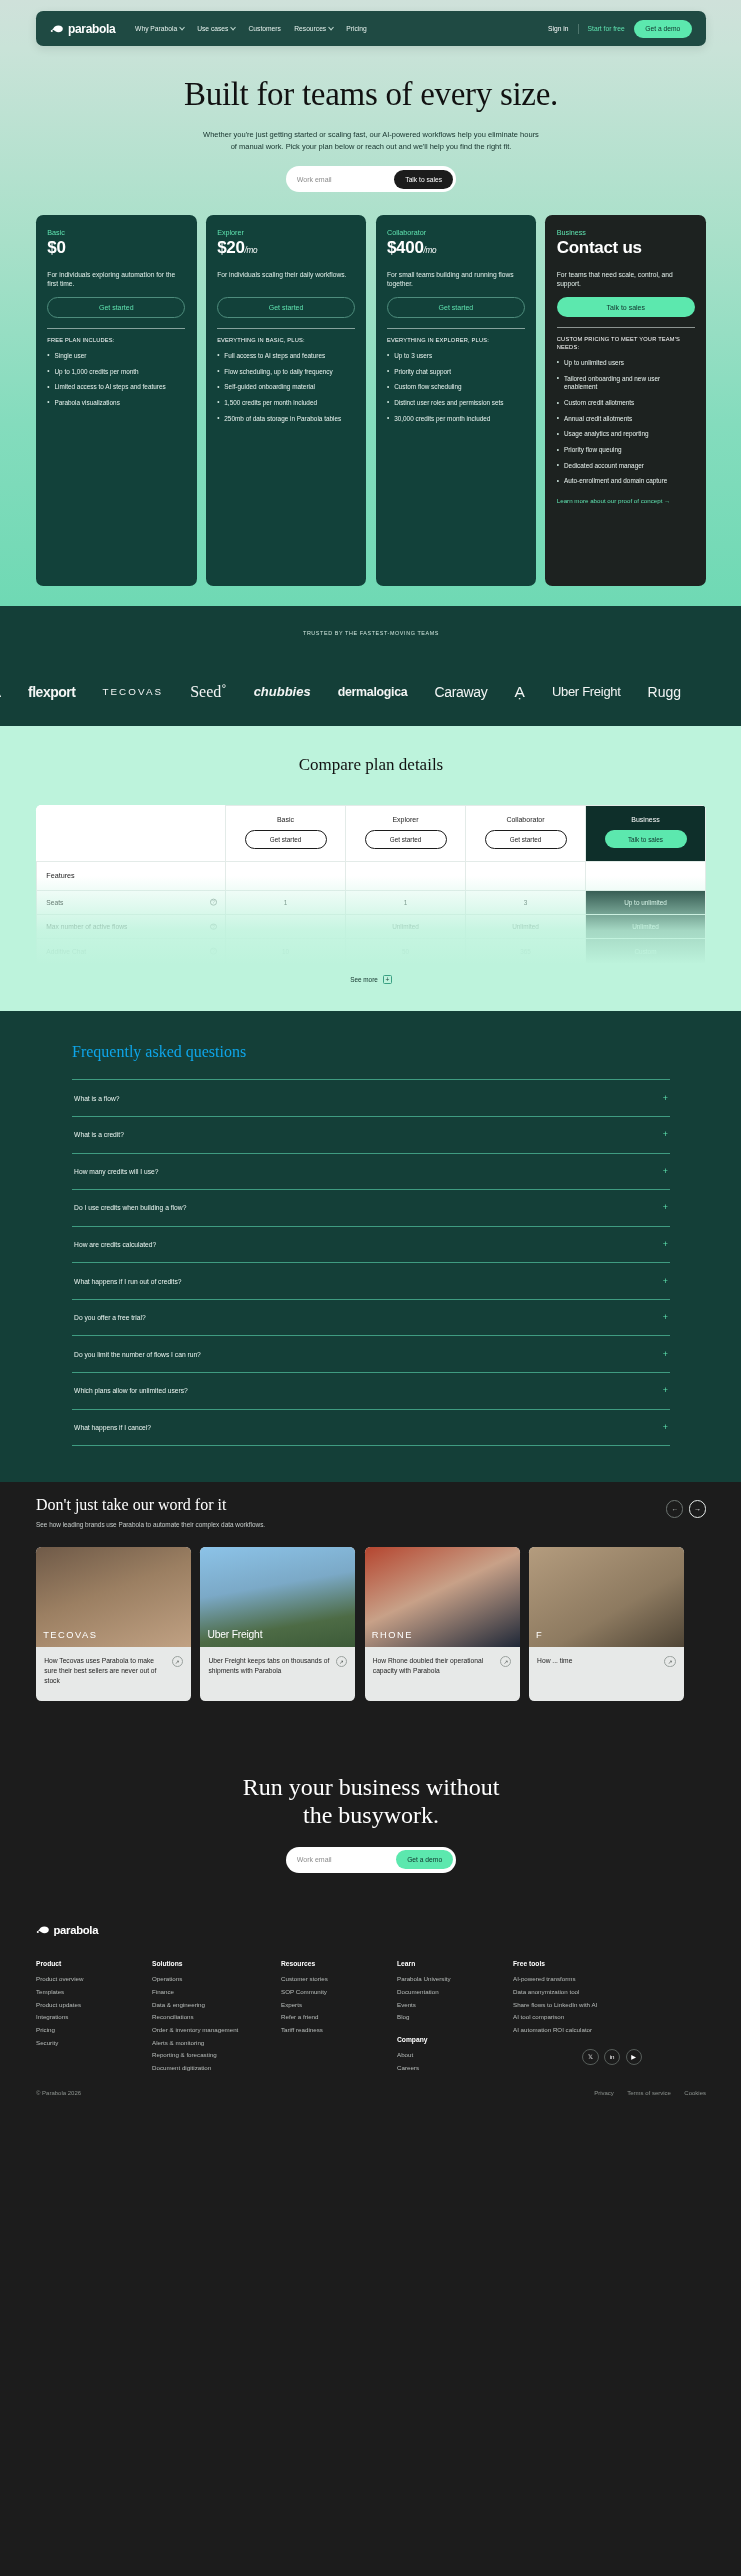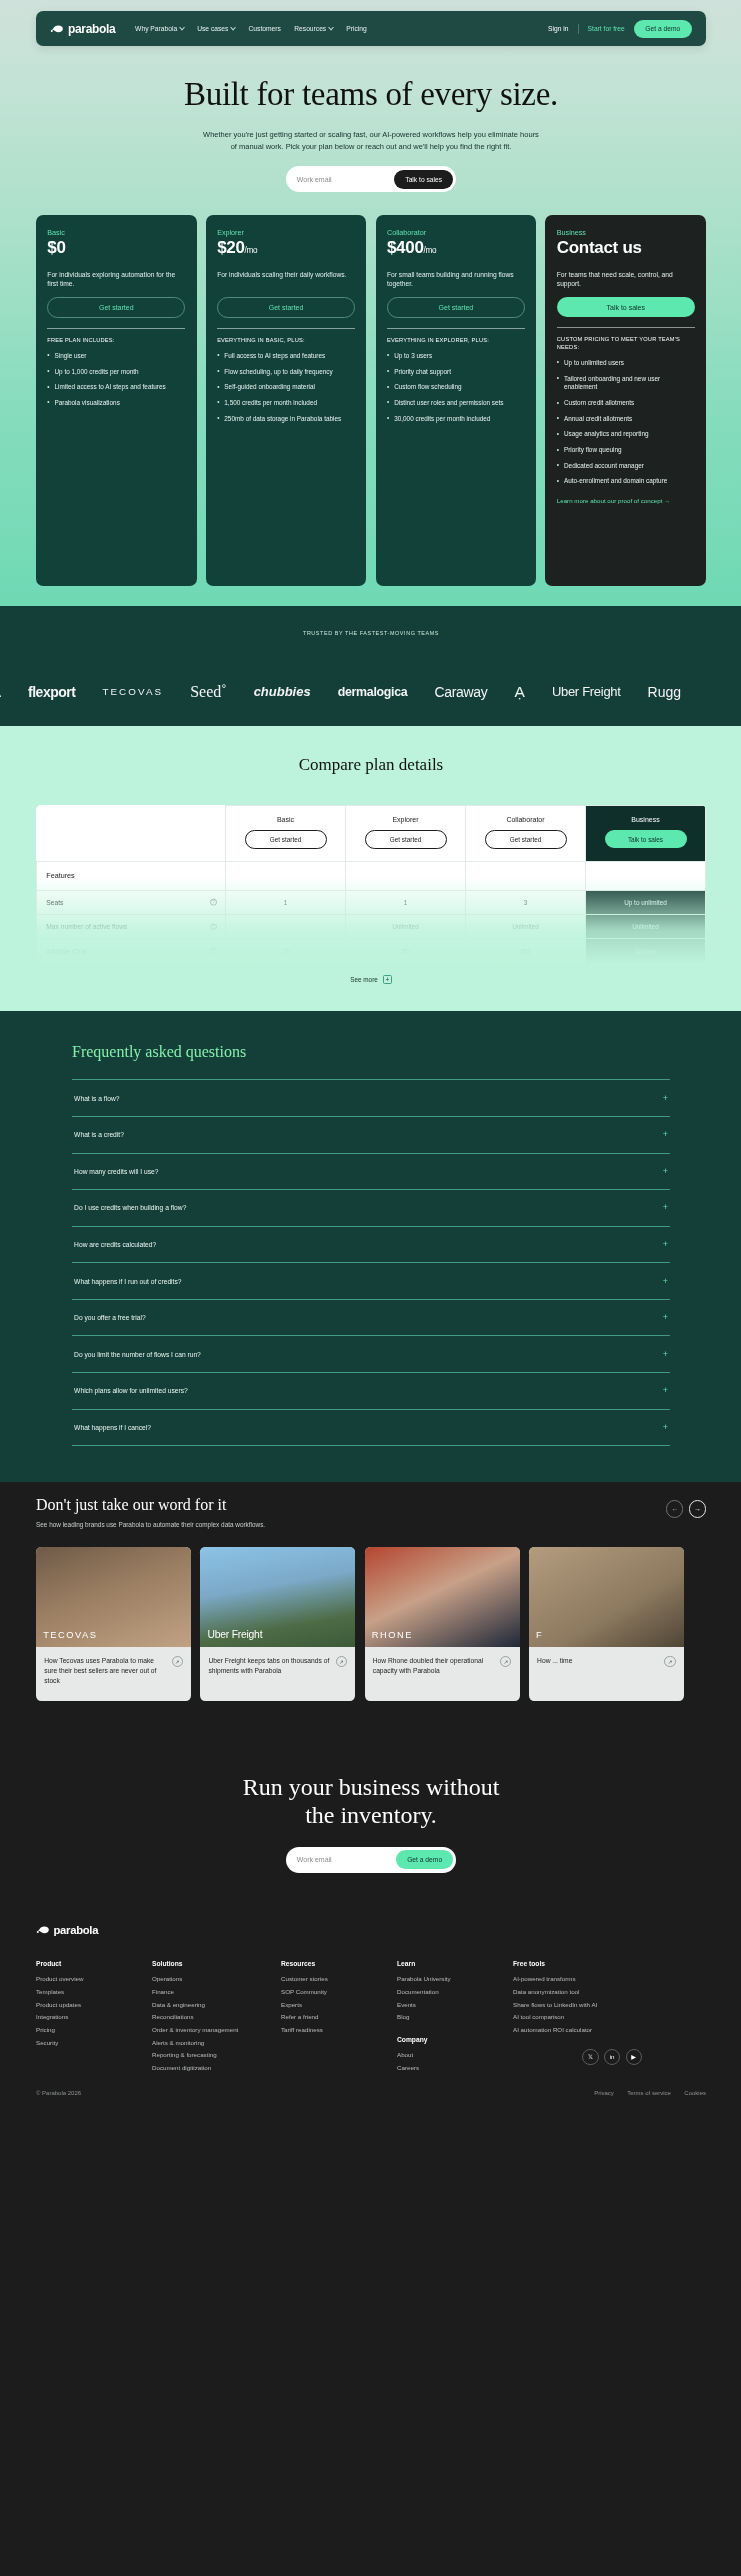--- a/index.html
+++ b/index.html
@@ -61,21 +61,21 @@
   .cards {
     display: flex; gap: 9.3px; padding: 5.2px 36px 0 36px; align-items: flex-start;
   }
   .card {
     flex: 1; background: #12413a; border-radius: 7.2px; padding: 13.4px 11.3px 14.4px 11.3px;
     min-height: 371px; display: flex; flex-direction: column;
   }
   .card.dark { background: #1d2220; }
   .plan-name { font-size: 7.2px; color: #5fe3b0; margin-bottom: 1px; }
   .plan-price { font-size: 17px; font-weight: 600; color: #fff; letter-spacing: -0.3px; }
-  .plan-price .per { font-size: 8.2px; font-weight: 400; }
+  .plan-price .per { font-size: 8.2px; font-weight: 400; font-style: italic; }
   .plan-desc { font-size: 6.7px; line-height: 1.45; color: #e4f1ec; margin-top: 11.3px; min-height: 19.6px; }
   .btn-outline {
     margin-top: 8.2px; width: 100%; background: transparent; border: 0.5px solid #4e8d7d;
     color: #5fe3b0; border-radius: 11.3px; padding: 5.7px 0; font-size: 7px; cursor: pointer;
     font-family: "Liberation Sans", sans-serif;
   }
   .btn-solid {
     margin-top: 8.2px; width: 100%; background: #5ce8ae; border: none;
     color: #10322c; border-radius: 11.3px; padding: 6.2px 0; font-size: 7px; cursor: pointer;
     font-family: "Liberation Sans", sans-serif;
@@ -125,21 +125,21 @@
     position: absolute; left: 0; right: 0; bottom: 0; height: 88px;
     background: linear-gradient(180deg, rgba(189,243,220,0) 0%, rgba(189,243,220,.86) 62%, #bdf3dc 100%);
     pointer-events: none;
   }
   .see-more { margin: 11.3px auto 0; display: flex; align-items: center; justify-content: center; gap: 5.2px; font-size: 6.4px; color: #14332c; cursor: pointer; }
   .plus-box { width: 8.8px; height: 8.8px; border: 0.5px solid #3aa183; border-radius: 1.5px; color: #18443a; font-size: 6.7px; line-height: 7.7px; text-align: center; }
 
   
   .faq { background: #143f38; padding: 32px 0 36px 0; }
   .faq-inner { width: 598px; margin: 0 auto; }
-  .faq h2 { font-size: 16px; font-weight: 400; color: #86efac; margin-bottom: 18.5px; }
+  .faq h2 { font-size: 16px; font-weight: 400; color: #0ea5e9; margin-bottom: 18.5px; }
   .faq-item { border-top: 0.5px solid #3f9c81; display: flex; align-items: center; justify-content: space-between; padding: 13.4px 2.1px; cursor: pointer; }
   .faq-item:last-child { border-bottom: 0.5px solid #3f9c81; }
   .faq-q { font-size: 6.7px; color: #eef7f3; }
   .faq-plus { font-size: 8.8px; color: #5fe3b0; line-height: 1; }
 
   
   .cases { background: #1c1c1c; padding: 14px 0 36px 0; }
   .cases-head { width: 670px; margin: 0 auto 18.5px; display: flex; align-items: flex-start; }
   .cases-head h2 { font-size: 16px; font-weight: 400; color: #fff; }
   .cases-sub { font-size: 6.4px; color: #c9cfcd; margin-top: 7.2px; }
@@ -477,21 +477,21 @@
         </div>
       <div class="case-body">
         <div class="case-title">How ... time</div>
         <span class="case-arrow">↗</span>
       </div>
     </div>
   </div>
 </section>
 
 <section class="cta">
-  <h2 class="serif"><span>Run your business without</span><br><span>the inventory.</span></h2>
+  <h2 class="serif"><span>Run your business without</span><br><span>the busywork.</span></h2>
   <div class="email-row">
     <input type="text" placeholder="Work email" style="">
     <button class="btn-green">Get a demo</button>
   </div>
 </section>
 
 <footer class="footer">
   <div class="footer-logo">
     <span class="logo-mark">
       <svg width="13.4" height="8.2" viewBox="0 0 26 16">

